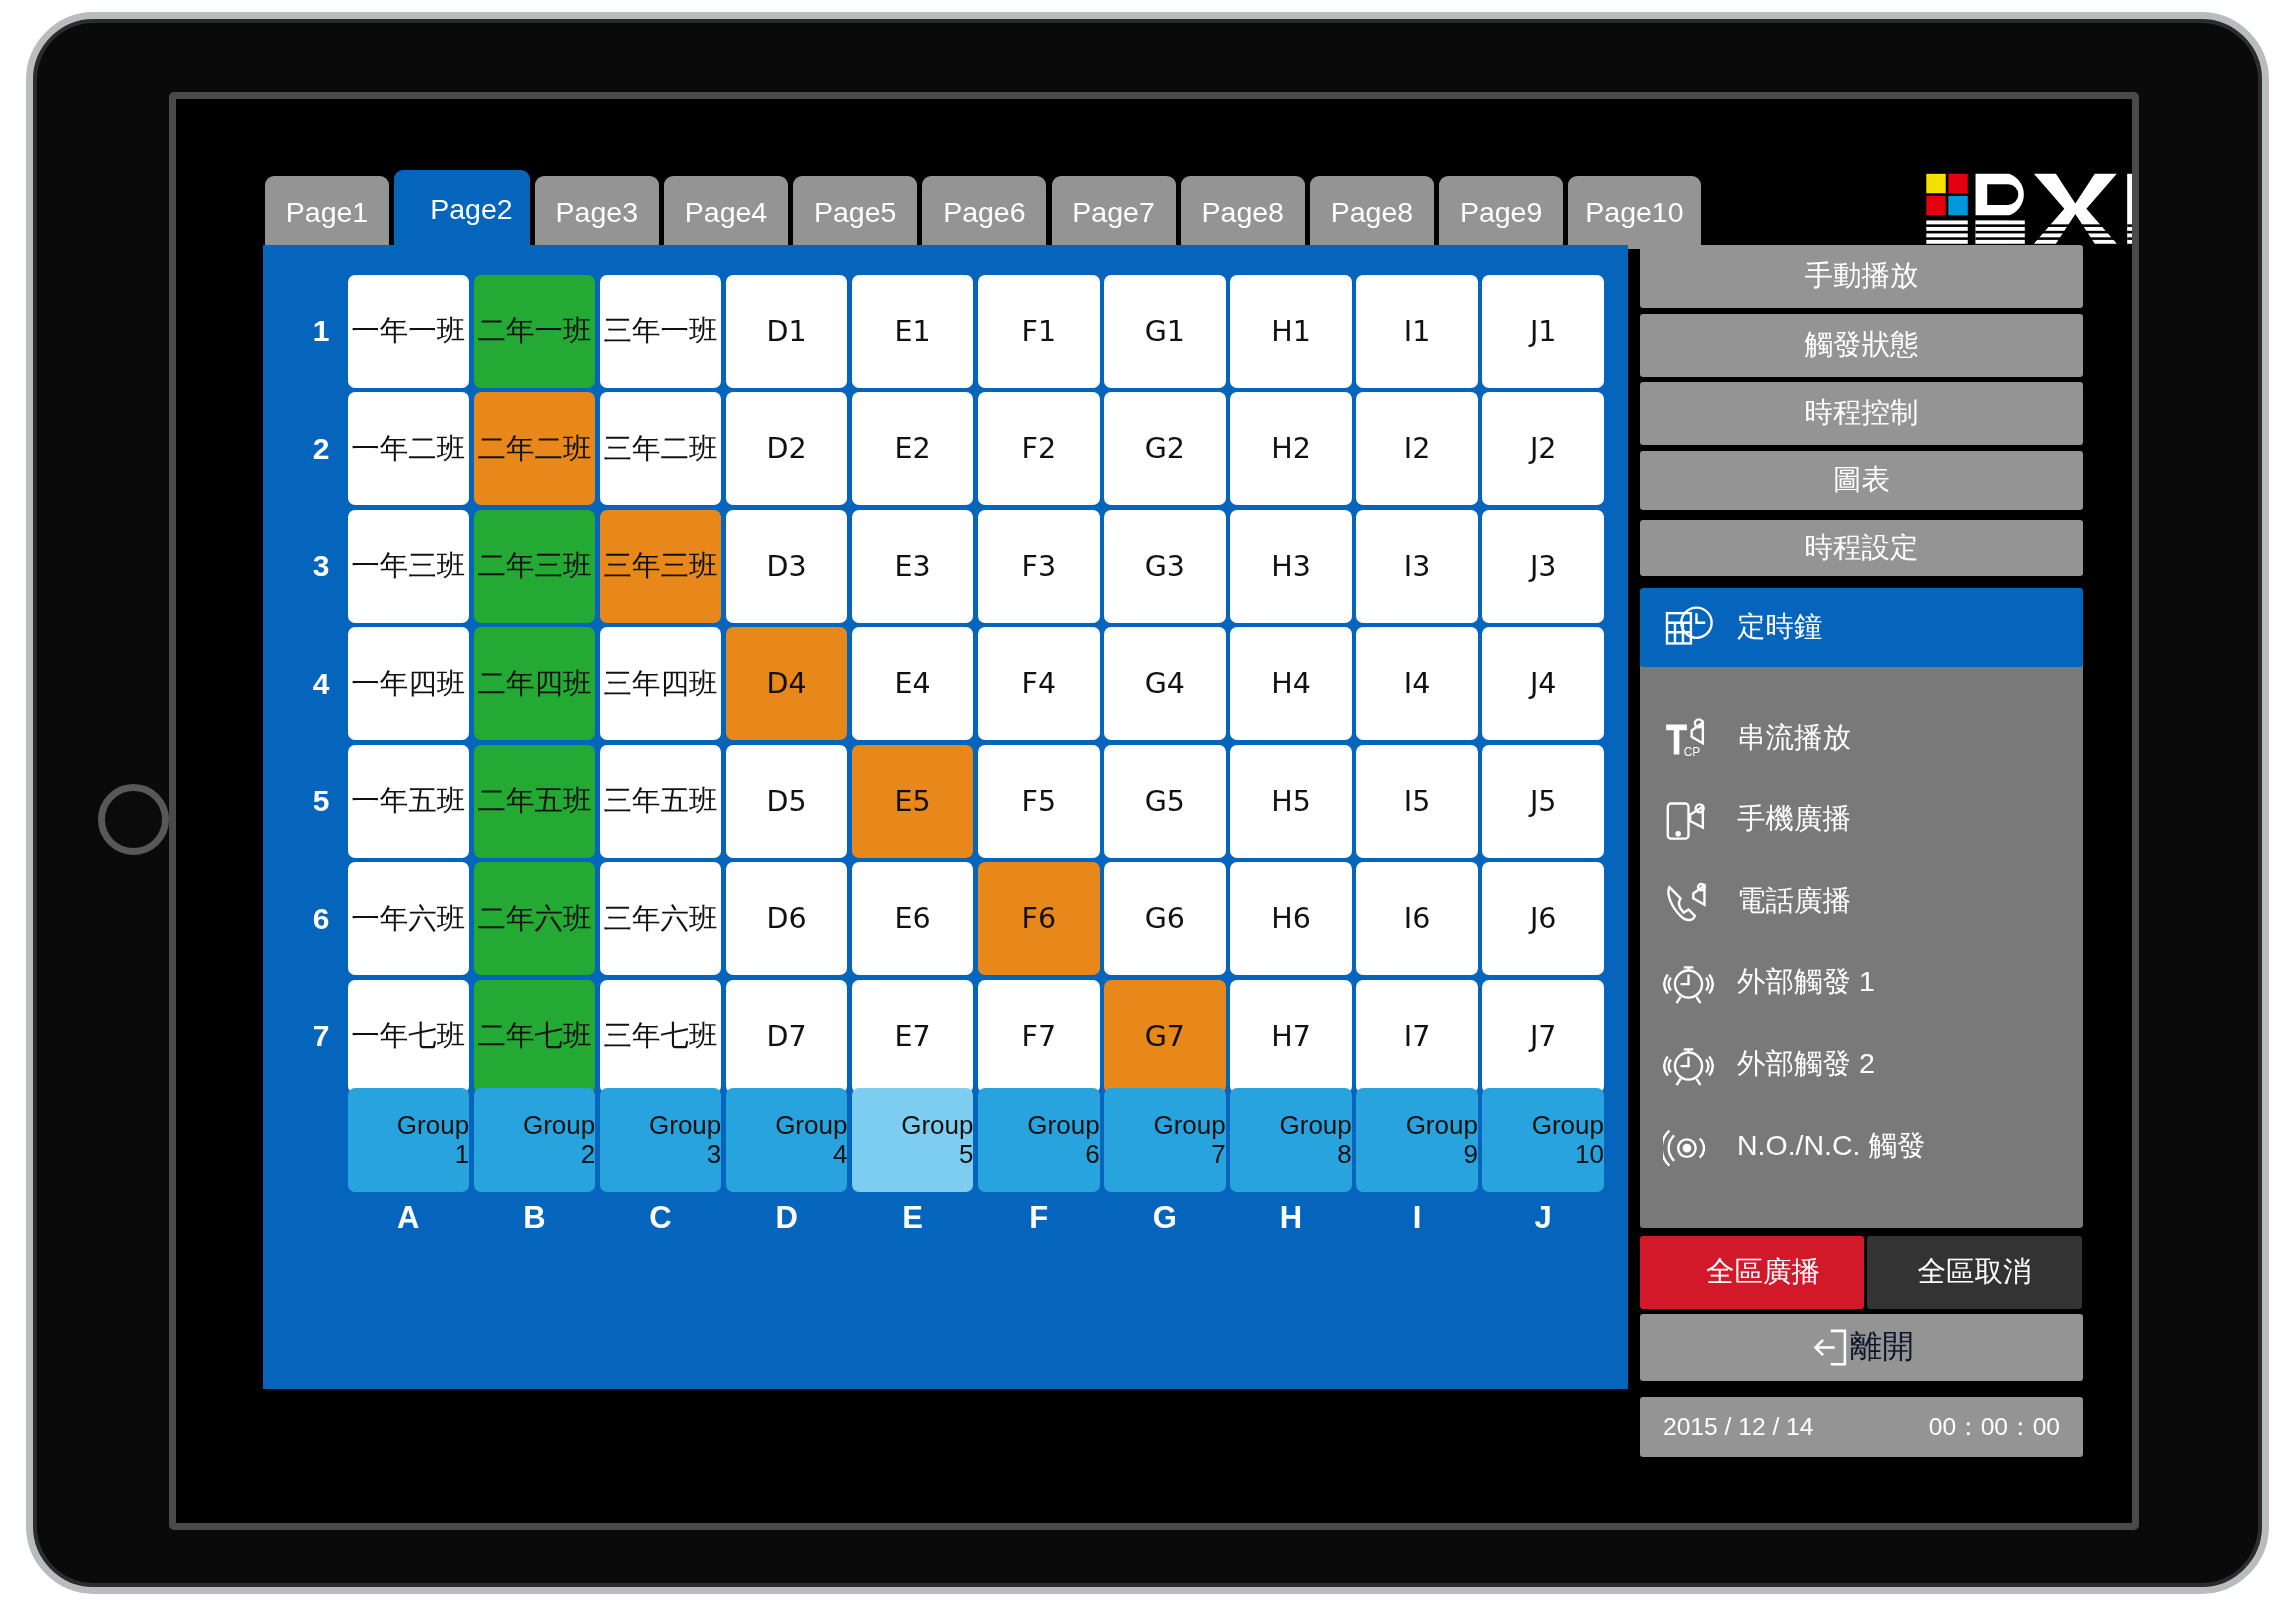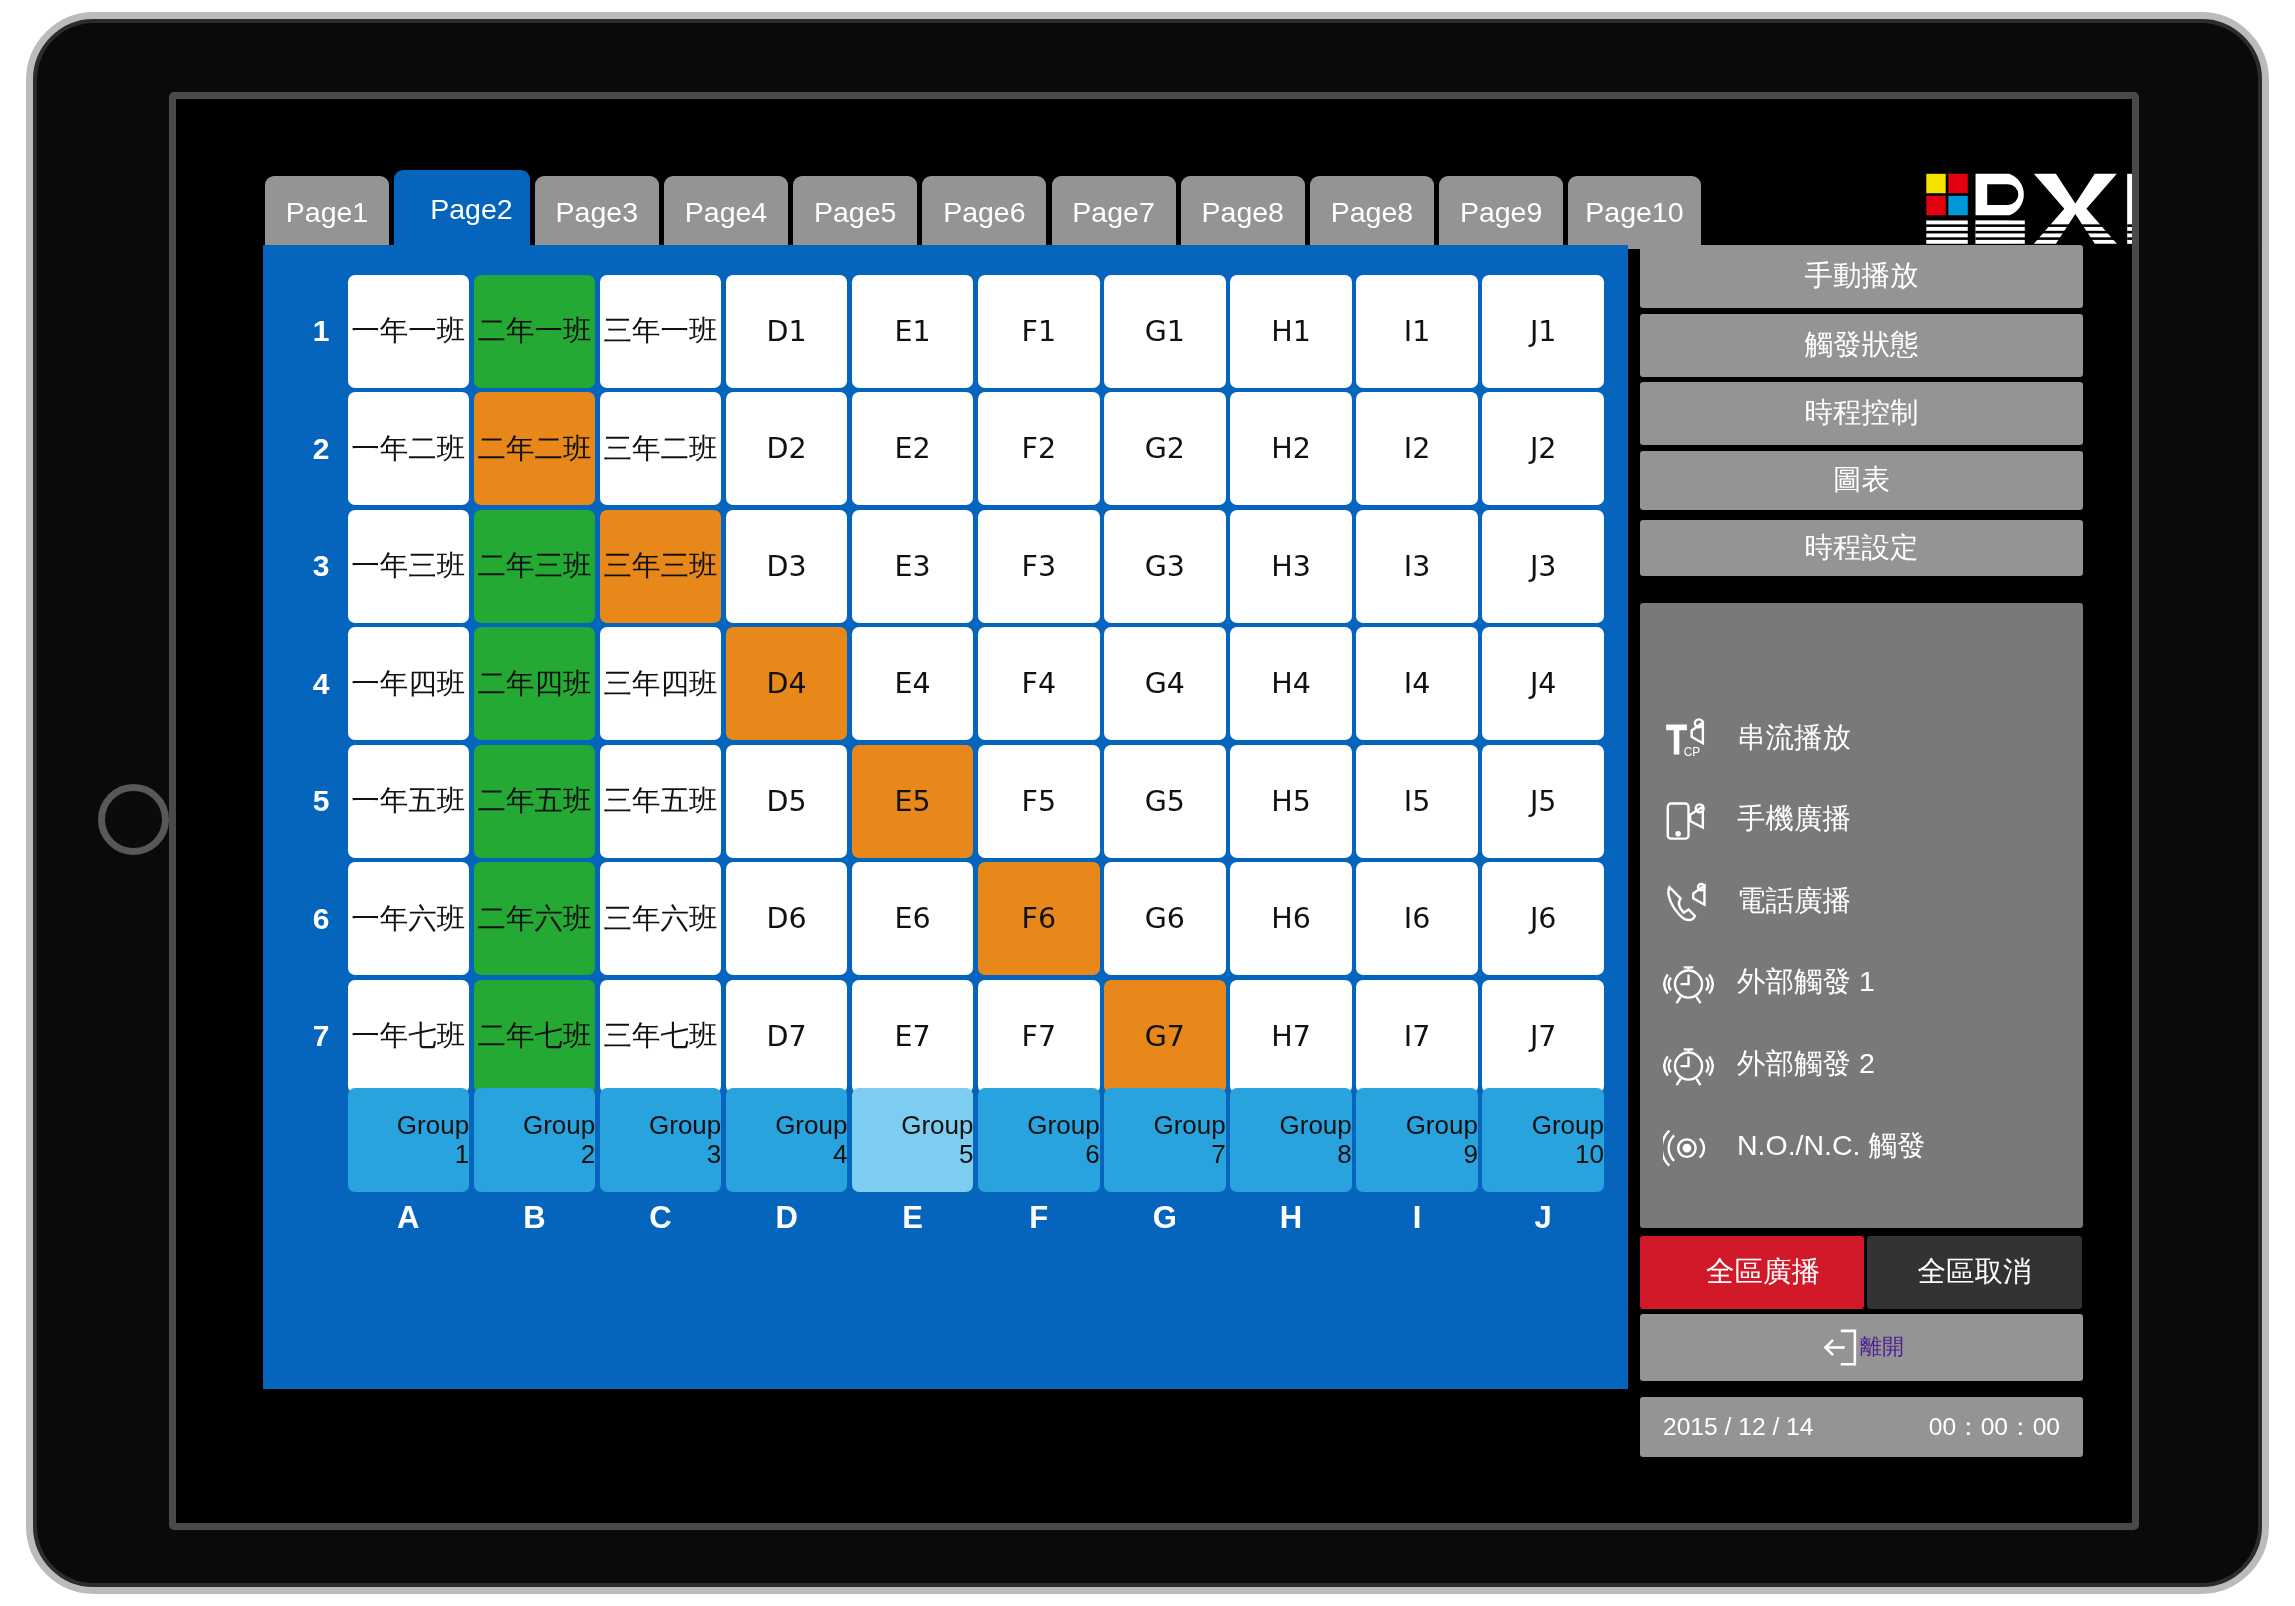--- a/index.html
+++ b/index.html
@@ -187,23 +187,23 @@
   #btn-cancel-all {
     position: absolute; left: 227px; top: 991px;
     width: 215px; height: 73px;
     background: #333333; color: #ffffff;
     display: flex; align-items: center; justify-content: center;
     font-size: 28.5px; border-radius: 3.2px;
   }
   #btn-exit {
     position: absolute; left: 0; top: 1069px;
     width: 443px; height: 67px;
-    background: #949494; color: #4c1d95;
-    display: flex; align-items: center; justify-content: center;
-    font-size: 22px; border-radius: 3.2px;
+    background: #949494; color: #0f172a;
+    display: flex; align-items: center; justify-content: center;
+    font-size: 32px; border-radius: 3.2px;
   }
   #btn-exit svg { width: 41px; height: 41px; }
 
   #status-bar {
     position: absolute;
     left: 1464px; top: 1298px;
     width: 443px; height: 60px;
     background: #949494;
     color: #ffffff; font-size: 24.6px;
     display: flex; align-items: center;
@@ -430,20 +430,31 @@
             <path d="M40 32 H10"></path>
             <path d="M22 20 L10 32 L22 44"></path>
           </svg>
           <span>離開</span>
         </div>
       <div class="side-btn" style="top: 0px; height: 63px;">手動播放</div>
           <div class="side-btn" style="top: 69px; height: 63px;">觸發狀態</div>
           <div class="side-btn" style="top: 137px; height: 63px;">時程控制</div>
           <div class="side-btn" style="top: 206px; height: 59px;">圖表</div>
           <div class="side-btn" style="top: 275px; height: 56px;">時程設定</div>
+          <div class="side-item active" style="top: 343px;">
+            <span class="side-icon">
+              <svg viewBox="0 0 64 64" fill="none" stroke="#fff" stroke-width="3">
+                <rect x="5" y="14" width="30" height="38"></rect>
+                <path d="M5 26 H35 M5 38 H35 M15 26 V52 M25 26 V52"></path>
+                <circle cx="42" cy="26" r="19" fill="#000" fill-opacity="0" stroke="#fff"></circle>
+                <path d="M42 14 V26 H53"></path>
+              </svg>
+            </span>
+            <span>定時鐘</span>
+          </div>
           <div class="side-item" style="top: 454px;">
             <span class="side-icon">
               <svg viewBox="0 0 64 64" fill="none" stroke="#fff" stroke-width="3" style="font-size:44px">
                 <path d="M4 18 H30 M17 18 V52" stroke-width="7"></path>
                 <text x="26" y="54" font-size="15" fill="#fff" stroke="none" font-family="Liberation Sans, sans-serif">CP</text>
                 <path d="M36 22 L50 12 V38 L36 30 Z"></path>
                 <circle cx="45" cy="13" r="5"></circle>
               </svg>
             </span>
             <span>串流播放</span>

